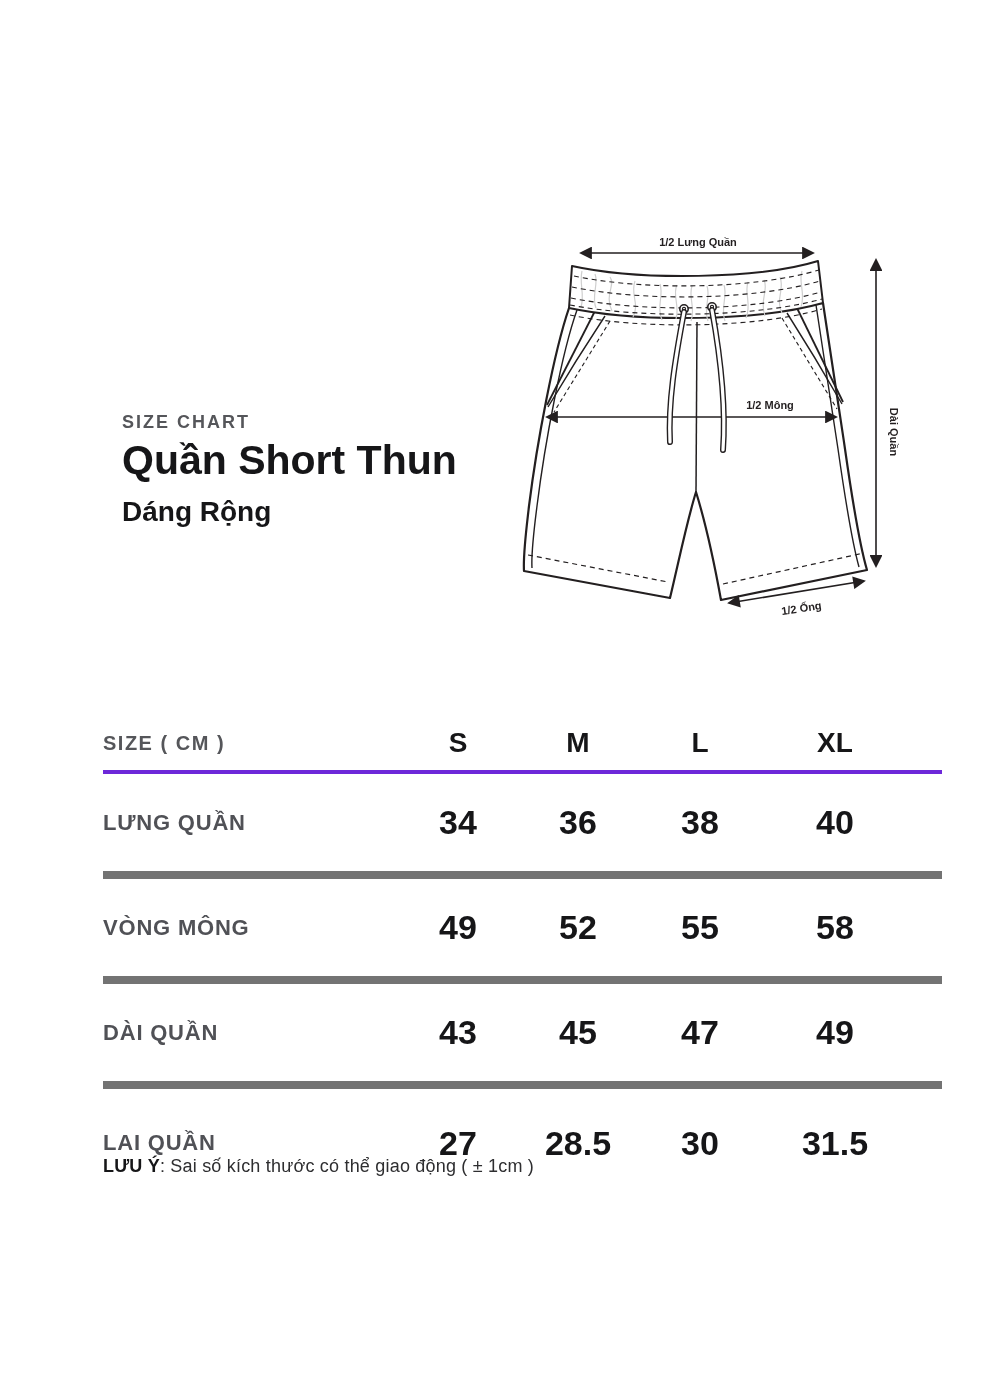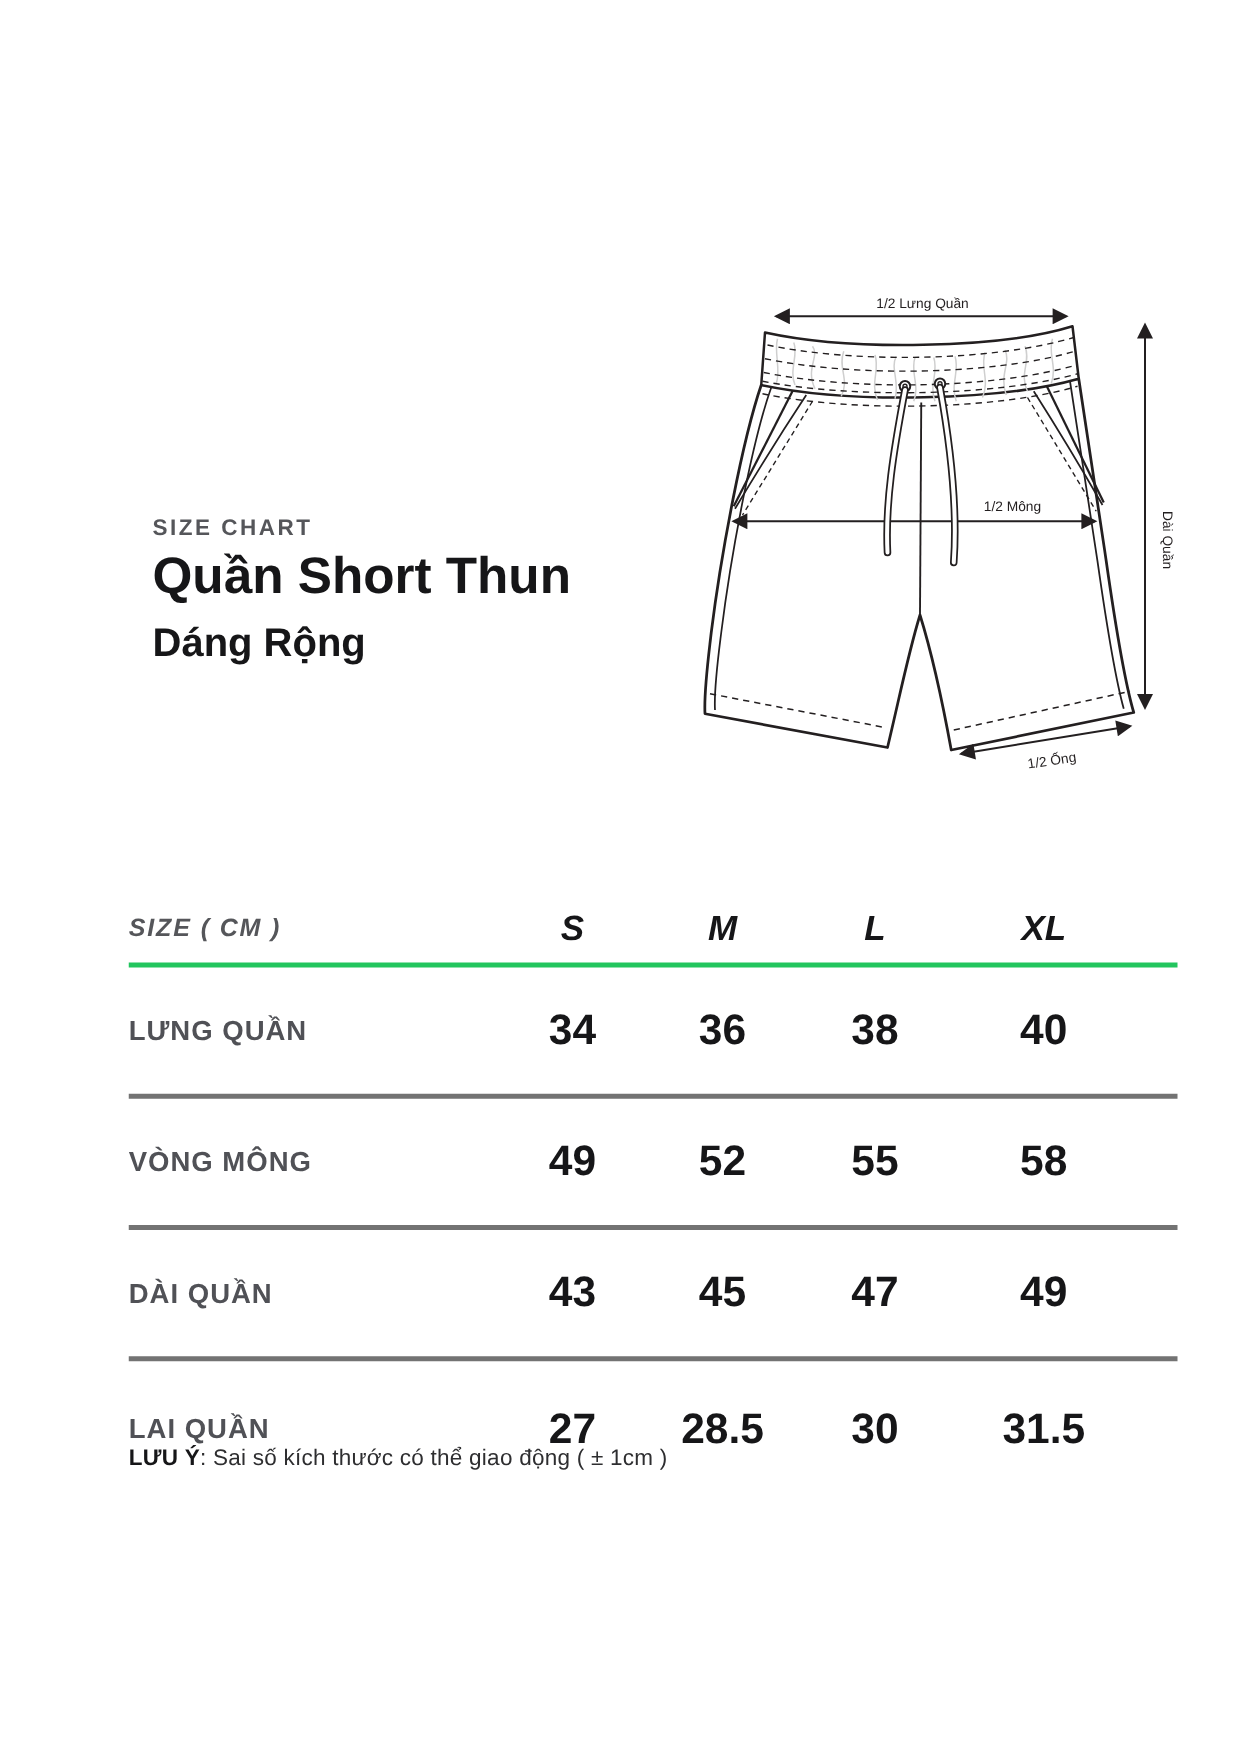--- a/index.html
+++ b/index.html
@@ -29,32 +29,33 @@
   .title-main {
     margin-top: 4px;
     font-size: 41px;
     font-weight: bold;
     letter-spacing: 0px;
     color: #161618;
     white-space: nowrap;
   }
   .title-sub {
     margin-top: 12px;
-    font-size: 32px;
+    font-size: 28px;
     font-weight: bold;
     color: #161618;
   }
 
   
   .diagram-wrap {
     position: absolute;
-    left: 548px;
+    left: 508px;
     top: 220px;
     width: 416px;
     height: 416px;
+    font-weight: bold;
   }
   .dim-label {
     font-family: "Liberation Sans", sans-serif;
     font-size: 11px;
     fill: #231f20;
   }
 
   
   .size-table {
     position: absolute;
@@ -62,26 +63,25 @@
     top: 716px;
     width: 839px;
   }
   .t-row {
     display: grid;
     grid-template-columns: 295px 120px 120px 124px 146px;
     align-items: center;
   }
   .t-head {
     height: 58px;
-    border-bottom: 4px solid #22c55e;
-    font-style: italic;
+    border-bottom: 4px solid #6d28d9;
   }
   .t-body {
     height: 105px;
-    border-bottom: 4px solid #737373;
+    border-bottom: 8px solid #737373;
   }
   .t-body.last { border-bottom: none; height: 108px; }
   .cell-sizehdr {
     font-size: 20px;
     font-weight: bold;
     letter-spacing: 1.5px;
     color: #55565a;
   }
   .cell-szcol {
     font-size: 28px;

